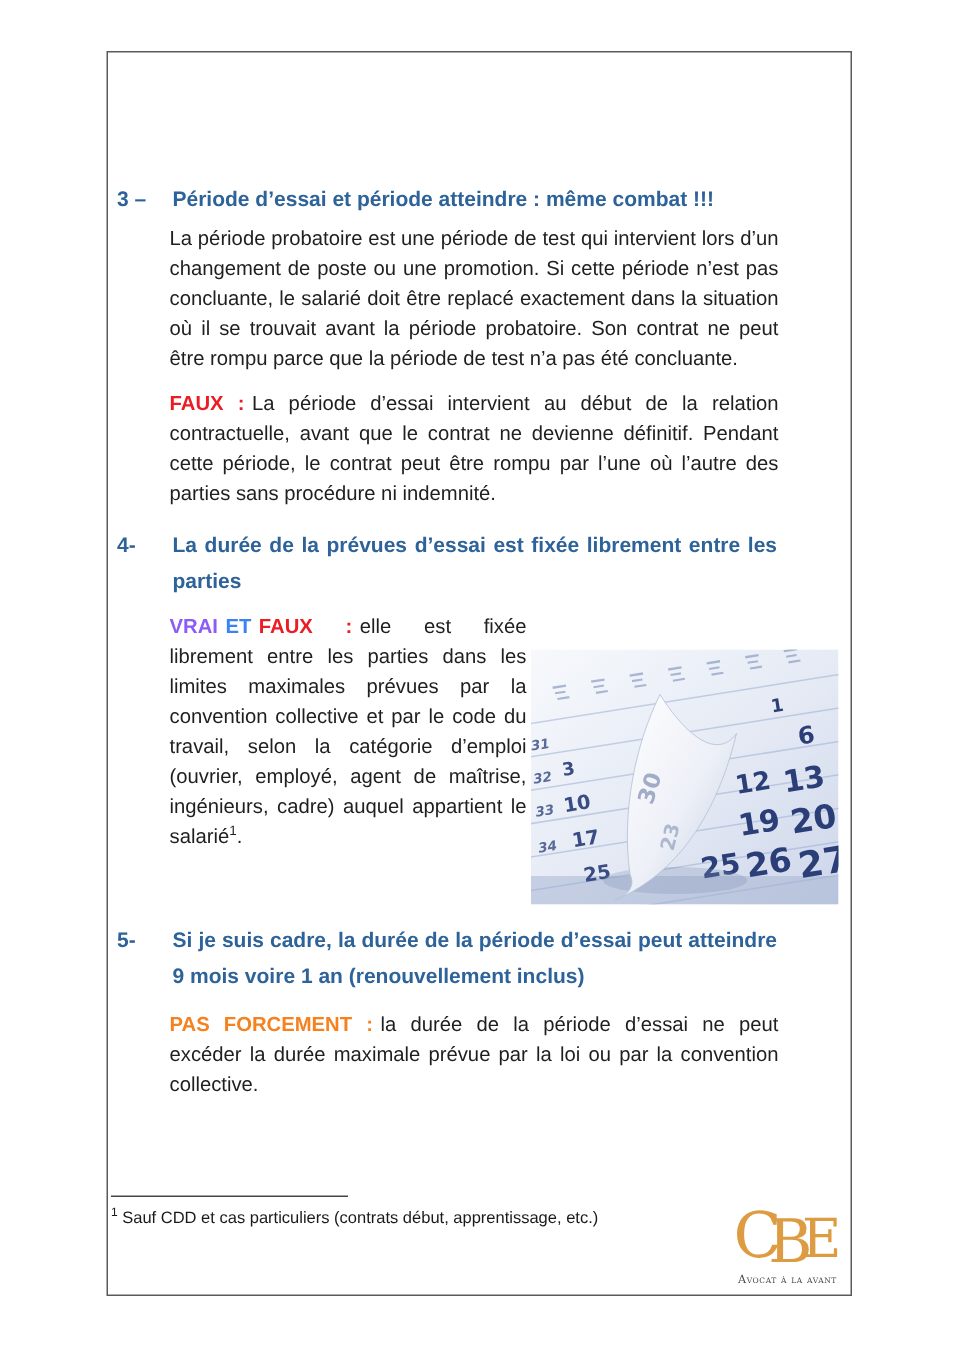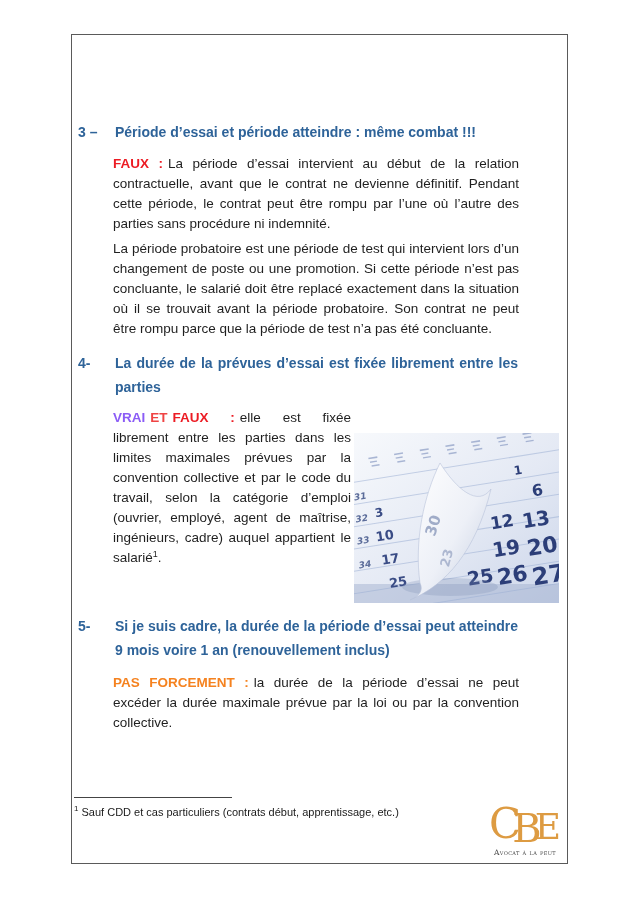--- a/index.html
+++ b/index.html
@@ -37,21 +37,21 @@
     margin: 0 0 0 35px;
     width: 406px;
     font-size: 13.5px;
     line-height: 20px;
     text-align: justify;
     color: #1f1f1f;
   }
   .lead { font-weight: bold; }
   .lead-red { color: #ec1c24; }
   .lead-green { color: #8b5cf6; }
-  .lead-black { color: #ef4444; }
+  .lead-black { color: #3b82f6; }
   .lead-orange { color: #f5821f; margin-top: 48px; }
   .sp { display: inline-block; width: 5px; }
   sup.body-sup { font-size: 9px; line-height: 0; vertical-align: super; }
 
   .sec3-p1 { margin-top: 10px; }
   .sec3-p2 { margin-top: 5px; }
   .sec4-heading { margin-top: 12px; }
   .sec4-para { margin-top: 9px; width: 238px; min-height: 158px; }
   .sec5-heading { margin-top: 46px; }
   .sec5-para { margin-top: 11px; }
@@ -109,22 +109,22 @@
 <body>
 
 <div class="canvas">
   <div class="page-border">
     <div class="content">
 
       <div class="heading">
         <span class="num">3 –</span>
         <span class="htitle one-line">Période d’essai et période atteindre : même combat !!!</span>
       </div>
+      <p class="para sec3-p2"><span>La période probatoire est une période de test qui intervient lors d’un changement de poste ou une promotion. Si cette période n’est pas concluante, le salarié doit être replacé exactement dans la situation où il se trouvait avant la période probatoire. Son contrat ne peut être rompu parce que la période de test n’a pas été concluante.</span></p>
       <p class="para sec3-p1"><span class="lead lead-red">FAUX :</span><span class="sp"></span><span>La période d’essai intervient au début de la relation contractuelle, avant que le contrat ne devienne définitif. Pendant cette période, le contrat peut être rompu par l’une où l’autre des parties sans procédure ni indemnité.</span></p>
-      <p class="para sec3-p2"><span>La période probatoire est une période de test qui intervient lors d’un changement de poste ou une promotion. Si cette période n’est pas concluante, le salarié doit être replacé exactement dans la situation où il se trouvait avant la période probatoire. Son contrat ne peut être rompu parce que la période de test n’a pas été concluante.</span></p>
 
       <div class="heading sec4-heading">
         <span class="num">4-</span>
         <span class="htitle">La durée de la prévues d’essai est fixée librement entre les parties</span>
       </div>
       <p class="para sec4-para"><span class="lead lead-green">VRAI</span><span class="sp"></span><span class="lead lead-black">ET</span><span class="sp"></span><span class="lead lead-red">FAUX :</span><span class="sp"></span><span>elle est fixée librement entre les parties dans les limites maximales prévues par la convention collective et par le code du travail, selon la catégorie d’emploi (ouvrier, employé, agent de maîtrise, ingénieurs, cadre) auquel appartient le salarié</span><sup class="body-sup">1</sup><span>.</span></p>
 
       <div class="heading sec5-heading">
         <span class="num">5-</span>
         <span class="htitle">Si je suis cadre, la durée de la période d’essai peut atteindre 9 mois voire 1 an (renouvellement inclus)</span>
@@ -219,16 +219,16 @@
       <div class="footnote-rule"></div>
       <div><sup>1</sup><span> Sauf CDD et cas particuliers (contrats début, apprentissage, etc.)</span></div>
     </div>
 
     <div class="logo">
       <div class="logo-letters">
         <span class="l-c">C</span>
         <span class="l-b">B</span>
         <span class="l-e">E</span>
       </div>
-      <div class="logo-tagline">Avocat à la peut</div>
+      <div class="logo-tagline">Avocat à la avant</div>
     </div>
   </div>
 </div>
 
 </body></html>

